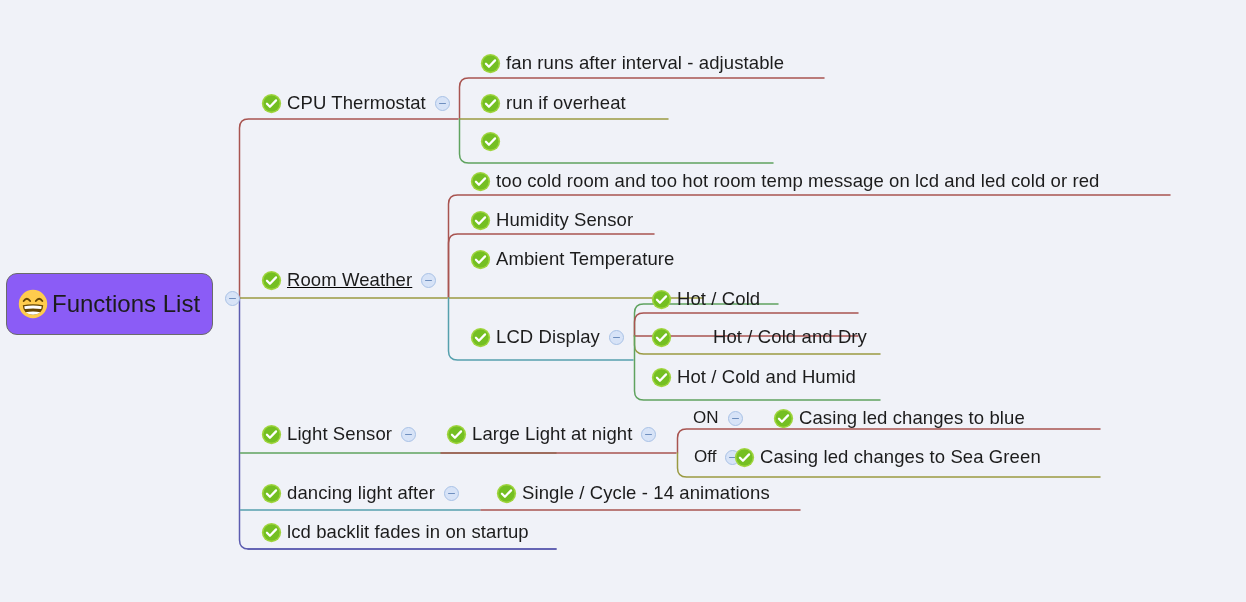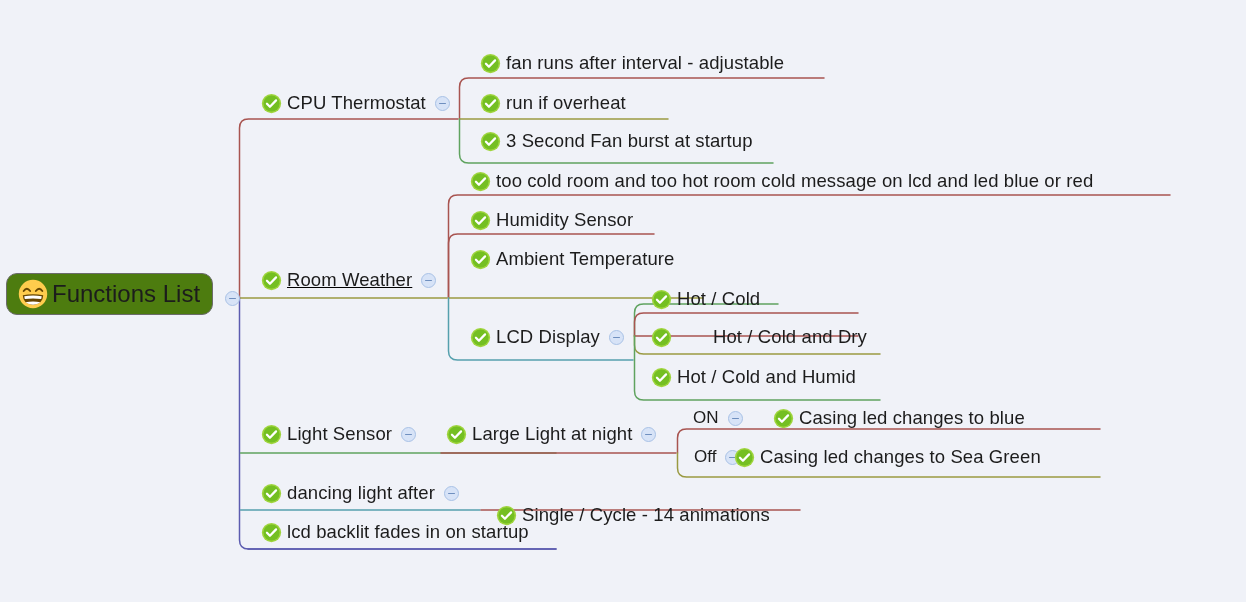--- a/index.html
+++ b/index.html
@@ -79,26 +79,26 @@
     height: 1.4px;
     background: #6f8fbf;
     border-radius: 1px;
   }
 
   
   #root-node {
     position: absolute;
     left: 6px;
     top: 273px;
-    height: 42px;
+    height: 62px;
     box-sizing: border-box;
     display: flex;
     align-items: center;
     padding: 0 12px 0 10px;
-    background: #4d7c0f;
+    background: #8b5cf6;
     border: 1.3px solid #6b6b6b;
     border-radius: 11px;
   }
   #root-node .root-label {
     font-size: 24px;
     color: #1c1c1c;
     line-height: 1;
   }
   .emoji {
     width: 32px;
@@ -208,32 +208,31 @@
   </div>
 
   <div class="node" style="left:480px; top:126px;">
     <span class="chk">
       <svg viewBox="0 0 24 24">
           <circle cx="12" cy="12" r="11" fill="#9ed43c"></circle>
           <circle cx="12" cy="12" r="9.2" fill="#74bf22"></circle>
           <path d="M6.8 12.3 l3.4 3.4 l7-7.3" stroke="#ffffff" stroke-width="2.6" fill="none" stroke-linecap="round" stroke-linejoin="round"></path>
         </svg>
     </span>
-    <span class="label">3 Second Fan burst at startup</span>
   </div>
 
   <div class="node" style="left:470px; top:166px;">
     <span class="chk">
       <svg viewBox="0 0 24 24">
           <circle cx="12" cy="12" r="11" fill="#9ed43c"></circle>
           <circle cx="12" cy="12" r="9.2" fill="#74bf22"></circle>
           <path d="M6.8 12.3 l3.4 3.4 l7-7.3" stroke="#ffffff" stroke-width="2.6" fill="none" stroke-linecap="round" stroke-linejoin="round"></path>
         </svg>
     </span>
-    <span class="label">too cold room and too hot room cold message on lcd and led blue or red</span>
+    <span class="label">too cold room and too hot room temp message on lcd and led cold or red</span>
   </div>
 
   <div class="node" style="left:470px; top:205px;">
     <span class="chk">
       <svg viewBox="0 0 24 24">
           <circle cx="12" cy="12" r="11" fill="#9ed43c"></circle>
           <circle cx="12" cy="12" r="9.2" fill="#74bf22"></circle>
           <path d="M6.8 12.3 l3.4 3.4 l7-7.3" stroke="#ffffff" stroke-width="2.6" fill="none" stroke-linecap="round" stroke-linejoin="round"></path>
         </svg>
     </span>
@@ -369,21 +368,21 @@
       <svg viewBox="0 0 24 24">
           <circle cx="12" cy="12" r="11" fill="#9ed43c"></circle>
           <circle cx="12" cy="12" r="9.2" fill="#74bf22"></circle>
           <path d="M6.8 12.3 l3.4 3.4 l7-7.3" stroke="#ffffff" stroke-width="2.6" fill="none" stroke-linecap="round" stroke-linejoin="round"></path>
         </svg>
     </span>
     <span class="label">dancing light after</span>
     <span class="collapse"></span>
   </div>
 
-  <div class="node" style="left:496px; top:478px;margin-top:22px;">
+  <div class="node" style="left:496px; top:478px;">
     <span class="chk">
       <svg viewBox="0 0 24 24">
           <circle cx="12" cy="12" r="11" fill="#9ed43c"></circle>
           <circle cx="12" cy="12" r="9.2" fill="#74bf22"></circle>
           <path d="M6.8 12.3 l3.4 3.4 l7-7.3" stroke="#ffffff" stroke-width="2.6" fill="none" stroke-linecap="round" stroke-linejoin="round"></path>
         </svg>
     </span>
     <span class="label">Single / Cycle - 14 animations</span>
   </div>
 

